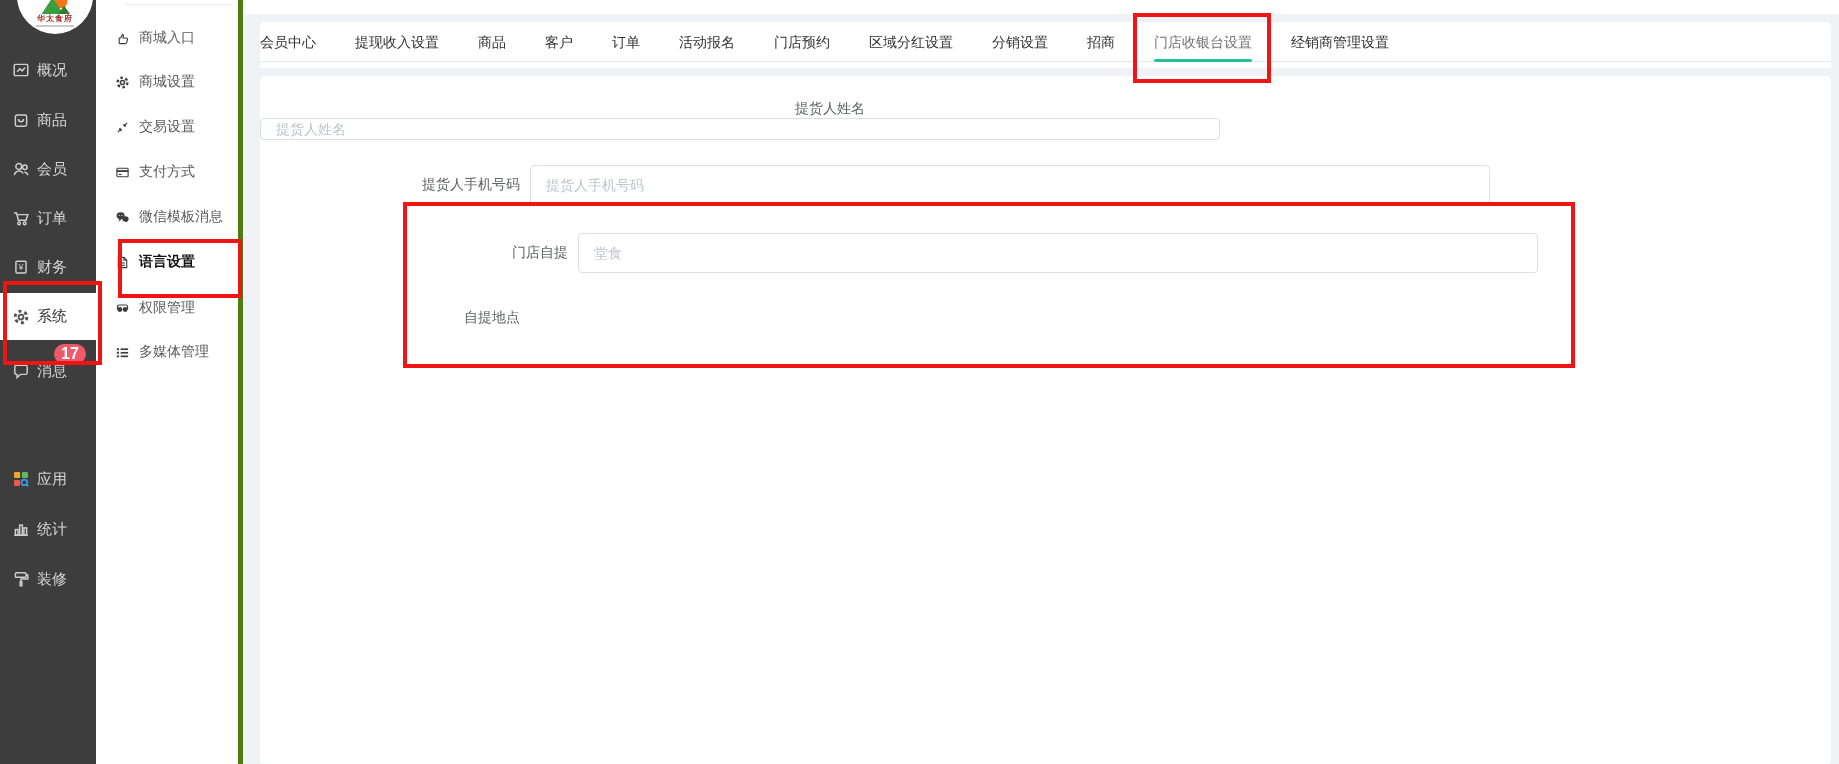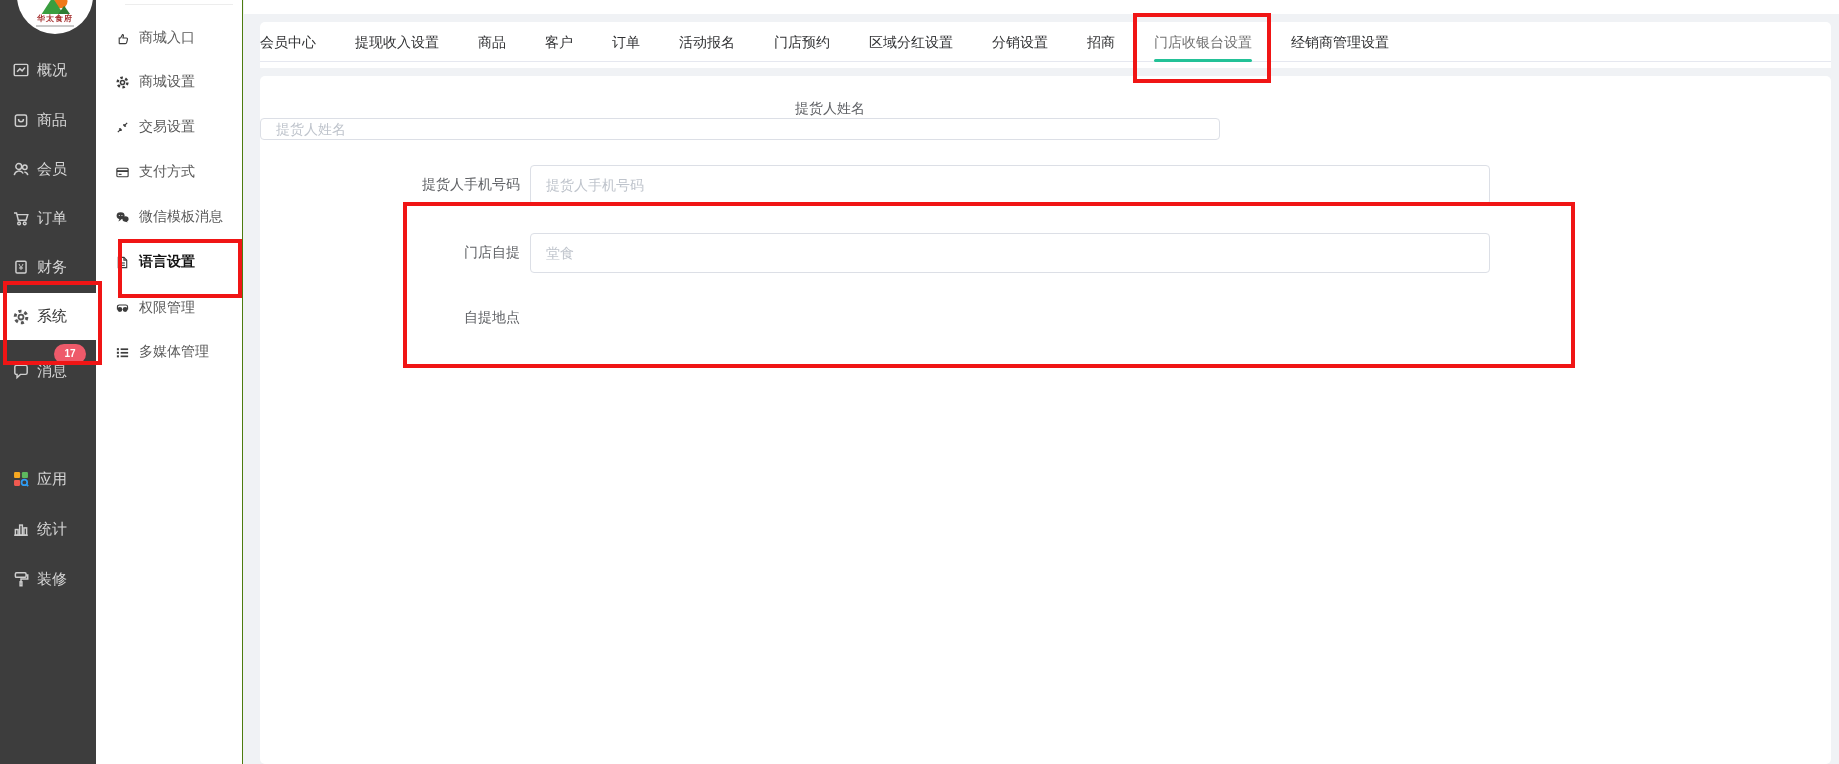--- a/index.html
+++ b/index.html
@@ -27,29 +27,29 @@
   .nav-item {
     position:absolute; left:0; width:96px; height:48px;
     display:flex; align-items:center; gap:7px; padding-left:12px;
     color:#d6d6d6; font-size:15px; cursor:pointer;
   }
   .nav-item .ic { width:18px; height:18px; flex:none; color:#cfcfcf; }
   .nav-item.active { background:#ffffff; color:#333; height:47px; }
   .nav-item.active .ic { color:#555; }
   .nav-badge {
     position:absolute; left:54px; top:344px; z-index:8;
-    background:#ee5a6a; color:#fff; font-size:10px; font-weight:bold;
+    background:#ee5a6a; color:#fff; font-size:16px; font-weight:bold;
     min-width:32px; height:20px; line-height:20px; text-align:center;
     border-radius:10px; padding:0 6px;
   }
 
   
   .submenu {
     position:absolute; left:96px; top:0; width:147px; height:764px;
-    background:#fff; border-right:1px solid #4d7c0f; z-index:4;
+    background:#fff; border-right:5px solid #4d7c0f; z-index:4;
   }
   .submenu-topline { position:absolute; top:4px; left:29px; width:108px; height:1px; background:#ededed; }
   .submenu-item {
     position:absolute; left:0; width:100%; height:30px;
     display:flex; align-items:center; gap:9px; padding-left:19px;
     font-size:14px; color:#595959; cursor:pointer; white-space:nowrap;
   }
   .submenu-item .ic { width:15px; height:15px; flex:none; color:#3c3c3c; }
   .submenu-item.active { color:#141414; font-weight:bold; }
 
@@ -75,21 +75,21 @@
     background:#23c197; border-radius:2px;
   }
 
   
   .form-card {
     position:absolute; left:260px; top:76px; right:8px; bottom:0;
     background:#fff; border-radius:5px;
   }
   .form-row { position:absolute; left:0; height:40px; display:flex; align-items:center; }
   .form-row.r0 { top:24px;flex-direction:column; } .form-row.r1 { top:89px; }
-  .form-row.r2 { top:157px; } .form-row.r3 { top:222px; }
+  .form-row.r2 { top:157px;margin-left:48px; } .form-row.r3 { top:222px; }
   .form-label {
     width:270px; text-align:right; padding-right:10px;
     font-size:14px; color:#606266;
   }
   .form-input {
     width:960px; height:40px; border:1px solid #dcdfe6; border-radius:4px;
     padding:0 15px; font-size:14px; color:#606266; outline:none;
     font-family:"Liberation Sans", sans-serif; background:#fff;
   }
   .form-input::placeholder { color:#bfc4cc; }

